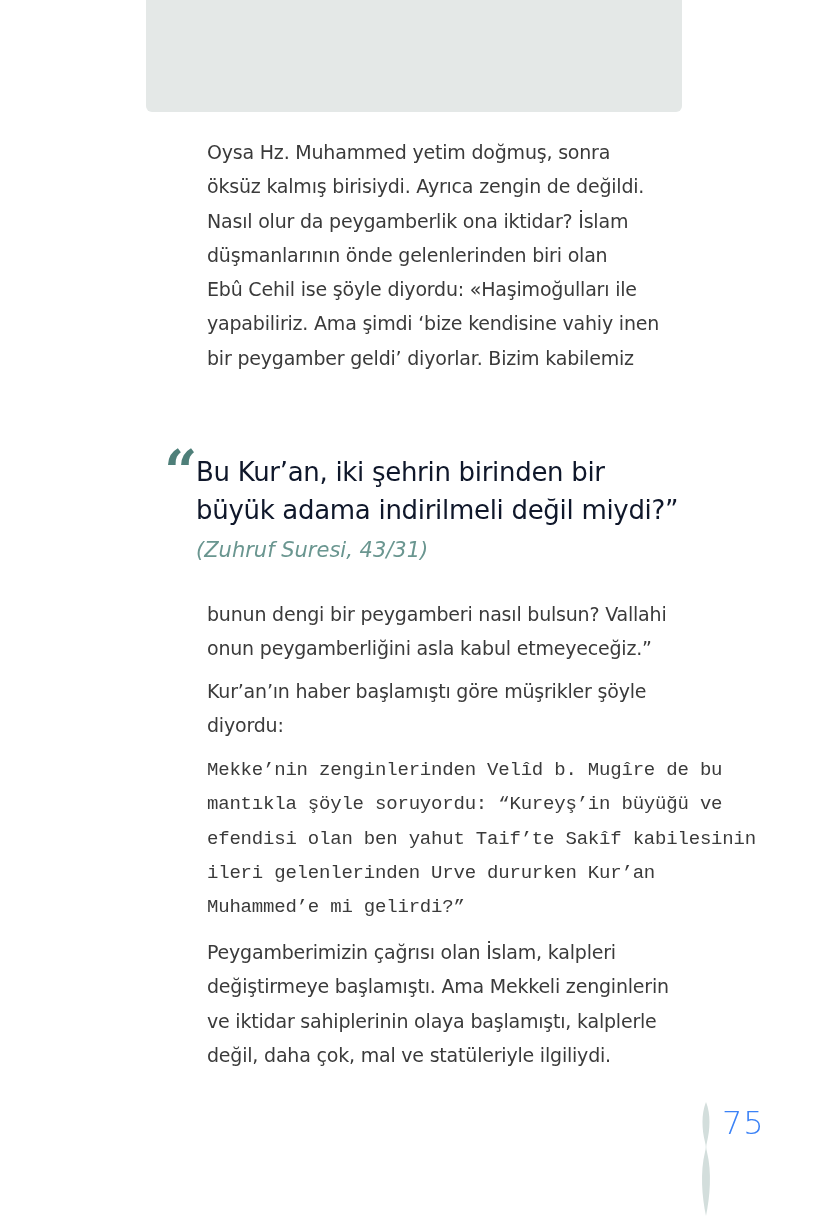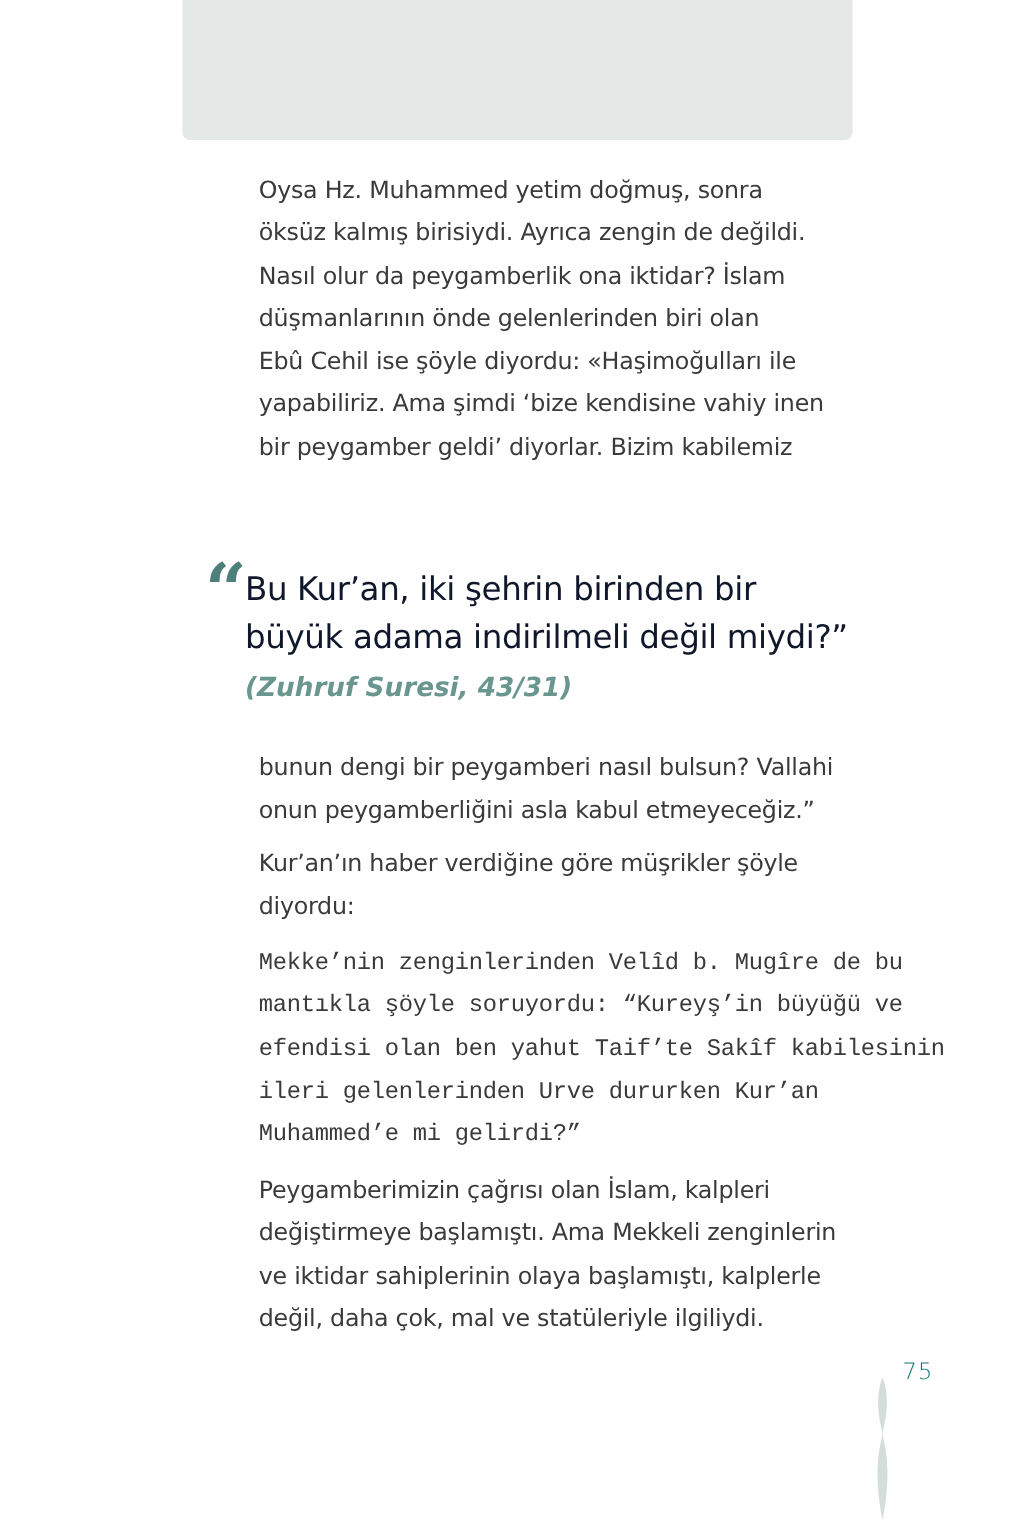--- a/index.html
+++ b/index.html
@@ -9,24 +9,24 @@
       background: #e4e8e7; border-radius: 0 0 6px 6px; }
     .para { position: absolute; left: 207px; width: 430px; color: #3a3a3a;
       font-size: 19px; line-height: 34.3px; letter-spacing: -0.2px; }
     .para .line { display: block; white-space: nowrap; }
     .quote-mark { position: absolute; left: 164px; top: 442px; font-family: "DejaVu Serif", serif;
       font-weight: bold; font-size: 58px; line-height: 60px; color: #4e7f79; }
     .quote { position: absolute; left: 196px; top: 453px; color: #0f172a;
       font-size: 26px; line-height: 38px; letter-spacing: -0.3px; }
     .quote .line { display: block; white-space: nowrap; }
     .quote-source { position: absolute; left: 196px; top: 533px; color: #6a9690;
-      font-style: italic; font-size: 21px; line-height: 34px; font-weight: bold; }
+      font-style: italic; font-size: 21px; line-height: 34px; }
     .page-ornament { position: absolute; left: 697px; top: 1102px; width: 18px; height: 114px; }
-    .page-number { position: absolute; left: 722px; top: 1078px; color: #0f766e;
-      font-size: 18px; line-height: 40px; font-weight: 300; letter-spacing: 1px; }
+    .page-number { position: absolute; left: 722px; top: 1103px; color: #3b82f6;
+      font-size: 32px; line-height: 40px; font-weight: 300; letter-spacing: 1px; }
   </style>
 </head>
 <body>
 
 <div class="top-panel"></div>
 
 <div class="para" style="top:135px;">
   <span class="line">Oysa Hz. Muhammed yetim doğmuş, sonra</span>
   <span class="line">öksüz kalmış birisiydi. Ayrıca zengin de değildi.</span>
   <span class="line">Nasıl olur da peygamberlik ona iktidar? İslam</span>
@@ -42,21 +42,21 @@
   <span class="line">büyük adama indirilmeli değil miydi?”</span>
 </div>
 <div class="quote-source">(Zuhruf Suresi, 43/31)</div>
 
 <div class="para" style="top:597px;">
   <span class="line">bunun dengi bir peygamberi nasıl bulsun? Vallahi</span>
   <span class="line">onun peygamberliğini asla kabul etmeyeceğiz.”</span>
 </div>
 
 <div class="para" style="top:674px;">
-  <span class="line">Kur’an’ın haber verdiğine göre müşrikler şöyle</span>
+  <span class="line">Kur’an’ın haber başlamıştı göre müşrikler şöyle</span>
   <span class="line">diyordu:</span>
 </div>
 
 <div class="para" style="top:753px;font-family:Liberation Mono, monospace;">
   <span class="line">Mekke’nin zenginlerinden Velîd b. Mugîre de bu</span>
   <span class="line">mantıkla şöyle soruyordu: “Kureyş’in büyüğü ve</span>
   <span class="line">efendisi olan ben yahut Taif’te Sakîf kabilesinin</span>
   <span class="line">ileri gelenlerinden Urve dururken Kur’an</span>
   <span class="line">Muhammed’e mi gelirdi?”</span>
 </div>

